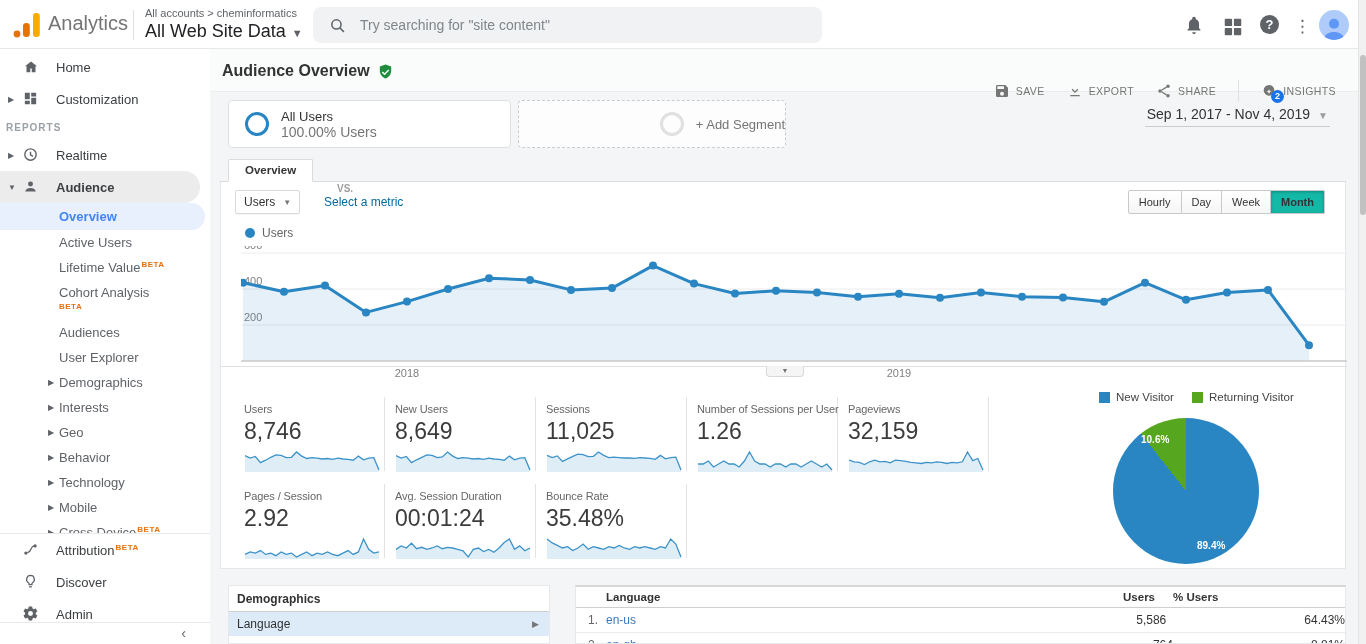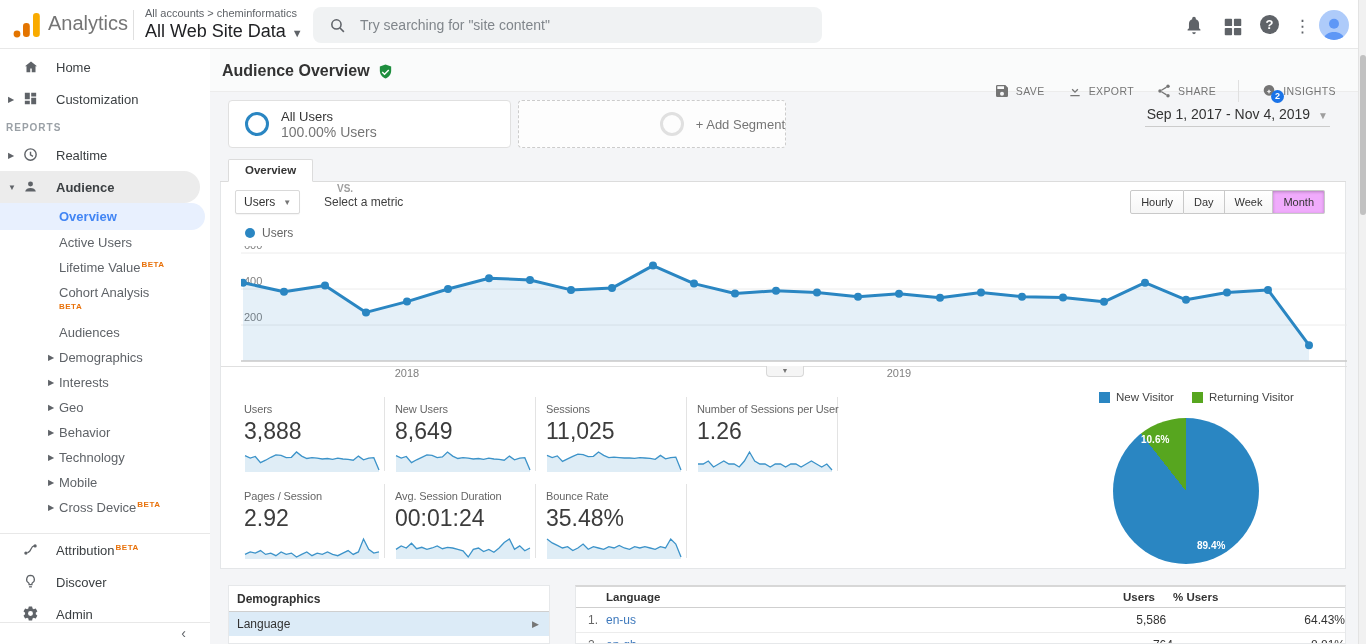--- a/index.html
+++ b/index.html
@@ -88,27 +88,27 @@
     font-weight:bold; color:#333; line-height:21px; cursor:pointer; }
 
   .panel { position:absolute; left:10px; top:133px; width:1126px; height:387px; background:#fff;
     border:1px solid #e4e6e8; border-top:none; }
 
   .metric-dd { position:absolute; left:14px; top:8px; height:24px; border:1px solid #d9d9d9;
     border-radius:2px; background:#fff; font-size:12px; color:#333; padding:0 8px; display:flex;
     align-items:center; gap:8px; cursor:pointer; box-shadow:0 1px 1px rgba(0,0,0,.04); }
   .metric-dd .dd { font-size:8px; color:#757575; }
   .vs { position:absolute; left:80px; top:1px; font-size:10px; font-weight:bold; color:#9e9e9e;padding-left:36px; }
-  .sel-metric { position:absolute; left:103px; top:13px; font-size:12px; color:#404040; cursor:pointer; }
+  .sel-metric { position:absolute; left:103px; top:13px; font-size:12px; color:#0369a1; cursor:pointer; }
   .gran { position:absolute; right:20px; top:8px; display:flex; }
   .gran button { height:24px; padding:0 10px; font-size:11px; color:#333; background:linear-gradient(#fff,#f6f6f6);
     border:1px solid #c9c9c9; border-left:none; cursor:pointer; font-family:"Liberation Sans",sans-serif; }
   .gran button:first-child { border-left:1px solid #c9c9c9; border-radius:2px 0 0 2px; }
   .gran button:last-child { border-radius:0 2px 2px 0; }
-  .gran button.on { background:#f0abfc; box-shadow:inset 0 1px 3px rgba(0,0,0,.25); font-weight:normal; }
+  .gran button.on { background:#14b8a6; box-shadow:inset 0 1px 3px rgba(0,0,0,.25); font-weight:bold; }
 
   .chart-legend { position:absolute; left:24px; top:44px; display:flex; align-items:center; gap:7px;
     font-size:12px; color:#666; }
   .legend-dot { width:10px; height:10px; border-radius:50%; background:#2a86c2; }
   .bigchart { position:absolute; left:20px; top:64px; }
 
   .chart-divider { position:absolute; left:0px; top:184px; width:1126px; border-top:1px solid #e0e0e0; }
   .divider-handle { position:absolute; left:545px; top:184px; width:38px; height:11px; background:#f5f5f5;
     border:1px solid #d8d8d8; border-top:none; border-radius:0 0 4px 4px; text-align:center;
     font-size:7px; color:#757575; line-height:10px; cursor:pointer; }
@@ -248,20 +248,23 @@
           <span class="nlabel">Lifetime Value<span class="beta sup">BETA</span></span>
         </div>
         <div class="sub-item tall">
           <span class="nlabel">
             <span>Cohort Analysis</span>
             <span class="beta ">BETA</span>
           </span>
         </div>
         <div class="sub-item">
           <span class="nlabel">Audiences</span>
+        </div>
+        <div class="sub-item">
+          <span class="nlabel">User Explorer</span>
         </div>
         <div class="sub-item">
           <span class="expander">▶</span>
           <span class="nlabel">Demographics</span>
         </div>
         <div class="sub-item">
           <span class="expander">▶</span>
           <span class="nlabel">Interests</span>
         </div>
         <div class="sub-item">
@@ -433,21 +436,21 @@
           <text x="166" y="131" fill="#808080" font-size="11" text-anchor="middle" font-family="Liberation Sans, sans-serif">2018</text>
           <text x="658" y="131" fill="#808080" font-size="11" text-anchor="middle" font-family="Liberation Sans, sans-serif">2019</text>
         </svg>
 
       <div class="chart-divider"></div>
       <div class="divider-handle">▼</div>
 
       <div class="mrow mrow1" id="mrow1">
           <div class="mcard">
             <div class="mlabel">Users</div>
-            <div class="mvalue">3,888</div>
+            <div class="mvalue">8,746</div>
             <svg class="spark" width="136" height="26" viewBox="0 0 136 26">
               <path d="M1,25 L1.0,8.7 L6.2,11.1 L11.3,9.5 L16.5,15.6 L21.6,13.2 L26.8,10.3 L31.9,7.9 L37.1,8.3 L42.2,10.7 L47.4,10.3 L52.5,5.0 L57.7,9.1 L62.8,11.5 L68.0,10.7 L73.2,11.1 L78.3,12.0 L83.5,11.5 L88.6,12.4 L93.8,11.1 L98.9,12.0 L104.1,12.4 L109.2,13.2 L114.4,9.1 L119.5,12.8 L124.7,11.1 L129.8,10.7 L135.0,23.0 L135,25 Z" fill="rgba(42,134,194,0.15)"></path>
               <polyline points="1.0,8.7 6.2,11.1 11.3,9.5 16.5,15.6 21.6,13.2 26.8,10.3 31.9,7.9 37.1,8.3 42.2,10.7 47.4,10.3 52.5,5.0 57.7,9.1 62.8,11.5 68.0,10.7 73.2,11.1 78.3,12.0 83.5,11.5 88.6,12.4 93.8,11.1 98.9,12.0 104.1,12.4 109.2,13.2 114.4,9.1 119.5,12.8 124.7,11.1 129.8,10.7 135.0,23.0" fill="none" stroke="#3c93c9" stroke-width="1.3"></polyline>
             </svg>
           </div>
           <div class="mcard">
             <div class="mlabel">New Users</div>
             <div class="mvalue">8,649</div>
             <svg class="spark" width="136" height="26" viewBox="0 0 136 26">
               <path d="M1,25 L1.0,8.7 L6.2,11.1 L11.3,9.5 L16.5,15.6 L21.6,12.8 L26.8,10.3 L31.9,7.9 L37.1,8.3 L42.2,10.7 L47.4,9.9 L52.5,5.0 L57.7,9.1 L62.8,11.5 L68.0,10.7 L73.2,11.1 L78.3,12.0 L83.5,11.5 L88.6,12.4 L93.8,11.1 L98.9,12.0 L104.1,12.4 L109.2,13.2 L114.4,9.1 L119.5,12.8 L124.7,11.1 L129.8,10.7 L135.0,23.0 L135,25 Z" fill="rgba(42,134,194,0.15)"></path>
@@ -461,20 +464,28 @@
               <path d="M1,25 L1.0,8.4 L6.2,10.6 L11.3,8.9 L16.5,14.4 L21.6,11.9 L26.8,9.3 L31.9,7.1 L37.1,7.6 L42.2,9.7 L47.4,9.3 L52.5,5.0 L57.7,8.4 L62.8,10.6 L68.0,10.1 L73.2,10.6 L78.3,11.0 L83.5,11.0 L88.6,11.4 L93.8,10.6 L98.9,11.0 L104.1,11.4 L109.2,12.3 L114.4,8.4 L119.5,11.9 L124.7,10.6 L129.8,10.1 L135.0,23.0 L135,25 Z" fill="rgba(42,134,194,0.15)"></path>
               <polyline points="1.0,8.4 6.2,10.6 11.3,8.9 16.5,14.4 21.6,11.9 26.8,9.3 31.9,7.1 37.1,7.6 42.2,9.7 47.4,9.3 52.5,5.0 57.7,8.4 62.8,10.6 68.0,10.1 73.2,10.6 78.3,11.0 83.5,11.0 88.6,11.4 93.8,10.6 98.9,11.0 104.1,11.4 109.2,12.3 114.4,8.4 119.5,11.9 124.7,10.6 129.8,10.1 135.0,23.0" fill="none" stroke="#3c93c9" stroke-width="1.3"></polyline>
             </svg>
           </div>
           <div class="mcard">
             <div class="mlabel">Number of Sessions per User</div>
             <div class="mvalue">1.26</div>
             <svg class="spark" width="136" height="26" viewBox="0 0 136 26">
               <path d="M1,25 L1.0,17.0 L6.2,17.0 L11.3,14.0 L16.5,20.0 L21.6,17.0 L26.8,14.0 L31.9,17.0 L37.1,17.0 L42.2,20.0 L47.4,14.0 L52.5,5.0 L57.7,14.0 L62.8,17.0 L68.0,17.0 L73.2,20.0 L78.3,17.0 L83.5,17.0 L88.6,20.0 L93.8,17.0 L98.9,17.0 L104.1,20.0 L109.2,17.0 L114.4,14.0 L119.5,17.0 L124.7,20.0 L129.8,17.0 L135.0,23.0 L135,25 Z" fill="rgba(42,134,194,0.15)"></path>
               <polyline points="1.0,17.0 6.2,17.0 11.3,14.0 16.5,20.0 21.6,17.0 26.8,14.0 31.9,17.0 37.1,17.0 42.2,20.0 47.4,14.0 52.5,5.0 57.7,14.0 62.8,17.0 68.0,17.0 73.2,20.0 78.3,17.0 83.5,17.0 88.6,20.0 93.8,17.0 98.9,17.0 104.1,20.0 109.2,17.0 114.4,14.0 119.5,17.0 124.7,20.0 129.8,17.0 135.0,23.0" fill="none" stroke="#3c93c9" stroke-width="1.3"></polyline>
+            </svg>
+          </div>
+          <div class="mcard">
+            <div class="mlabel">Pageviews</div>
+            <div class="mvalue">32,159</div>
+            <svg class="spark" width="136" height="26" viewBox="0 0 136 26">
+              <path d="M1,25 L1.0,13.2 L6.2,14.8 L11.3,15.4 L16.5,17.5 L21.6,14.8 L26.8,13.2 L31.9,14.8 L37.1,14.3 L42.2,15.9 L47.4,13.2 L52.5,13.7 L57.7,14.3 L62.8,15.4 L68.0,15.9 L73.2,16.5 L78.3,15.4 L83.5,15.9 L88.6,14.8 L93.8,15.4 L98.9,16.5 L104.1,15.4 L109.2,15.9 L114.4,14.8 L119.5,5.0 L124.7,13.7 L129.8,11.5 L135.0,23.0 L135,25 Z" fill="rgba(42,134,194,0.15)"></path>
+              <polyline points="1.0,13.2 6.2,14.8 11.3,15.4 16.5,17.5 21.6,14.8 26.8,13.2 31.9,14.8 37.1,14.3 42.2,15.9 47.4,13.2 52.5,13.7 57.7,14.3 62.8,15.4 68.0,15.9 73.2,16.5 78.3,15.4 83.5,15.9 88.6,14.8 93.8,15.4 98.9,16.5 104.1,15.4 109.2,15.9 114.4,14.8 119.5,5.0 124.7,13.7 129.8,11.5 135.0,23.0" fill="none" stroke="#3c93c9" stroke-width="1.3"></polyline>
             </svg>
           </div>
         </div>
       <div class="mrow mrow2" id="mrow2">
           <div class="mcard">
             <div class="mlabel">Pages / Session</div>
             <div class="mvalue">2.92</div>
             <svg class="spark" width="136" height="26" viewBox="0 0 136 26">
               <path d="M1,25 L1.0,20.4 L6.2,17.9 L11.3,19.1 L16.5,16.6 L21.6,20.4 L26.8,19.1 L31.9,21.7 L37.1,17.9 L42.2,20.4 L47.4,19.1 L52.5,23.0 L57.7,20.4 L62.8,17.9 L68.0,21.7 L73.2,19.1 L78.3,20.4 L83.5,17.9 L88.6,20.4 L93.8,21.7 L98.9,19.1 L104.1,16.6 L109.2,20.4 L114.4,17.9 L119.5,5.0 L124.7,15.3 L129.8,19.1 L135.0,17.9 L135,25 Z" fill="rgba(42,134,194,0.15)"></path>
               <polyline points="1.0,20.4 6.2,17.9 11.3,19.1 16.5,16.6 21.6,20.4 26.8,19.1 31.9,21.7 37.1,17.9 42.2,20.4 47.4,19.1 52.5,23.0 57.7,20.4 62.8,17.9 68.0,21.7 73.2,19.1 78.3,20.4 83.5,17.9 88.6,20.4 93.8,21.7 98.9,19.1 104.1,16.6 109.2,20.4 114.4,17.9 119.5,5.0 124.7,15.3 129.8,19.1 135.0,17.9" fill="none" stroke="#3c93c9" stroke-width="1.3"></polyline>

